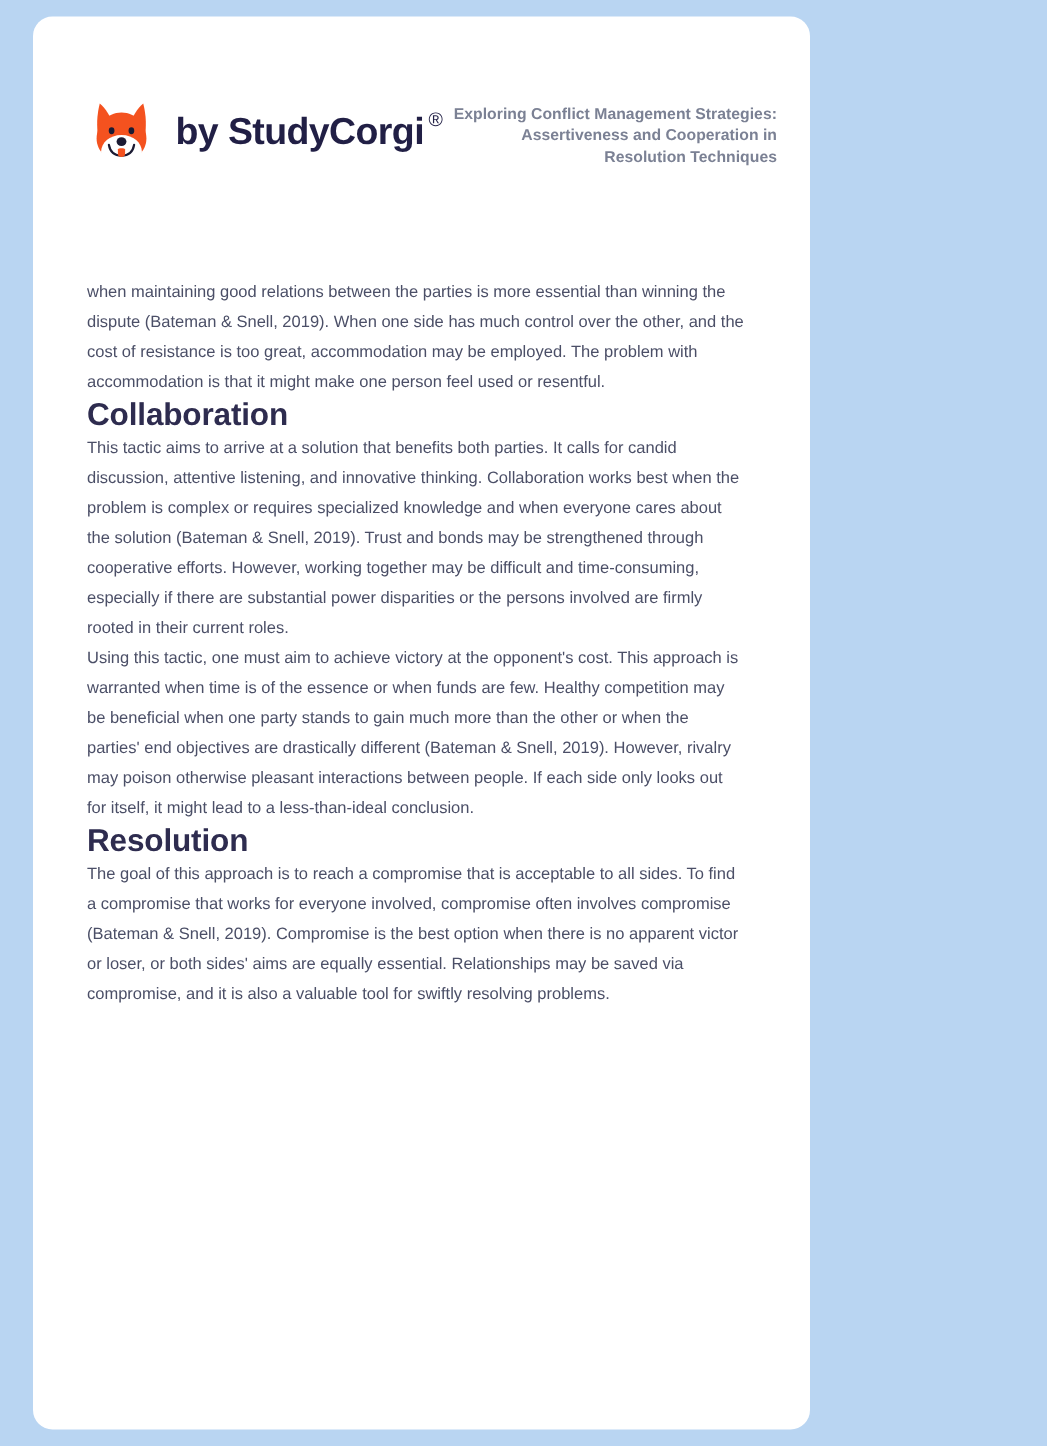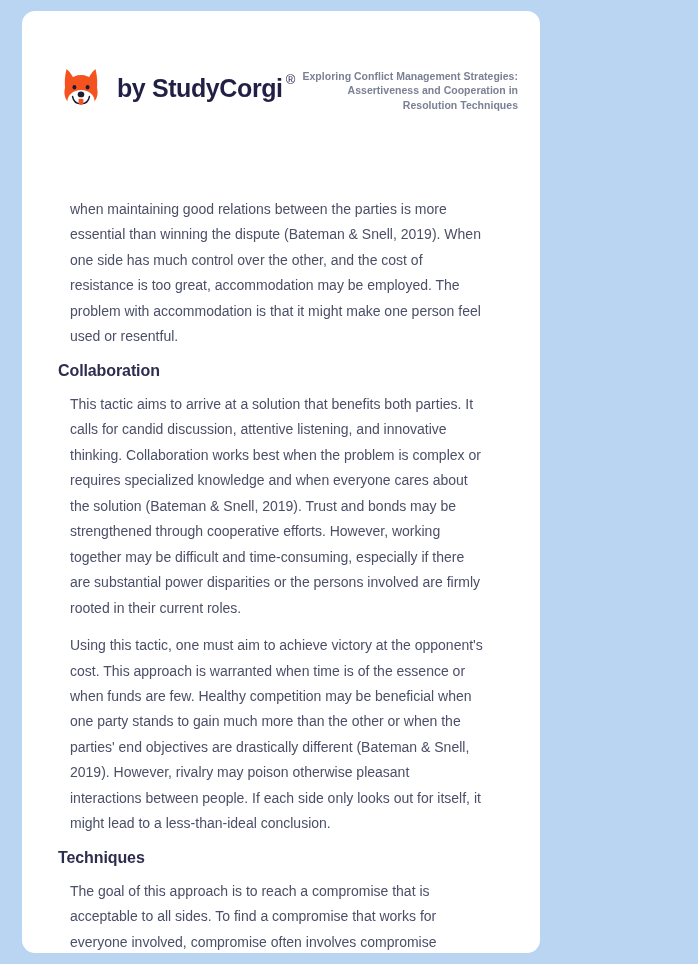--- a/index.html
+++ b/index.html
@@ -77,28 +77,28 @@
     font-size: 10px;
     color: #9aa1b1;
     line-height: 1.42;
     word-break: break-all;
   }
   
   .doc-body {
     padding: 56px 44px 0 36px;
   }
   .doc-body p {
-    margin: 12px;
-    font-size: 14px;
+    margin: 0;
+    font-size: 11px;
     line-height: 1.82;
     color: #4b4f67;
   }
   .doc-body h2 {
     margin: 0;
-    font-size: 16px;
+    font-size: 21px;
     font-weight: bold;
     color: #2e2c4f;
     letter-spacing: -0.1px;
   }
   .sec-head { margin-top: 26px; }
   .sec-para { margin-top: 22px; }
   .lead-para { margin-top: 0; }
 </style>
 </head>
 <body>
@@ -143,18 +143,18 @@
 
   <div class="doc-body">
 
     <p class="lead-para">when maintaining good relations between the parties is more essential than winning the dispute (Bateman &amp; Snell, 2019). When one side has much control over the other, and the cost of resistance is too great, accommodation may be employed. The problem with accommodation is that it might make one person feel used or resentful.</p>
 
     <h2 class="sec-head">Collaboration</h2>
     <p class="sec-para">This tactic aims to arrive at a solution that benefits both parties. It calls for candid discussion, attentive listening, and innovative thinking. Collaboration works best when the problem is complex or requires specialized knowledge and when everyone cares about the solution (Bateman &amp; Snell, 2019). Trust and bonds may be strengthened through cooperative efforts. However, working together may be difficult and time-consuming, especially if there are substantial power disparities or the persons involved are firmly rooted in their current roles.</p>
 
     <p class="sec-para">Using this tactic, one must aim to achieve victory at the opponent's cost. This approach is warranted when time is of the essence or when funds are few. Healthy competition may be beneficial when one party stands to gain much more than the other or when the parties' end objectives are drastically different (Bateman &amp; Snell, 2019). However, rivalry may poison otherwise pleasant interactions between people. If each side only looks out for itself, it might lead to a less-than-ideal conclusion.</p>
 
-    <h2 class="sec-head">Techniques</h2>
+    <h2 class="sec-head">Resolution</h2>
     <p class="sec-para">The goal of this approach is to reach a compromise that is acceptable to all sides. To find a compromise that works for everyone involved, compromise often involves compromise (Bateman &amp; Snell, 2019). Compromise is the best option when there is no apparent victor or loser, or both sides' aims are equally essential. Relationships may be saved via compromise, and it is also a valuable tool for swiftly resolving problems.</p>
 
   </div>
 
 </div>
 
 </body></html>

